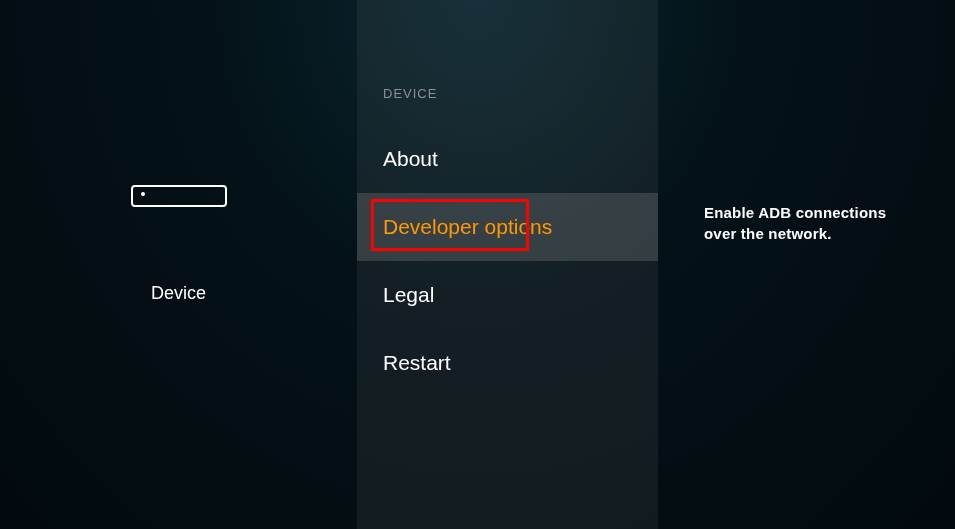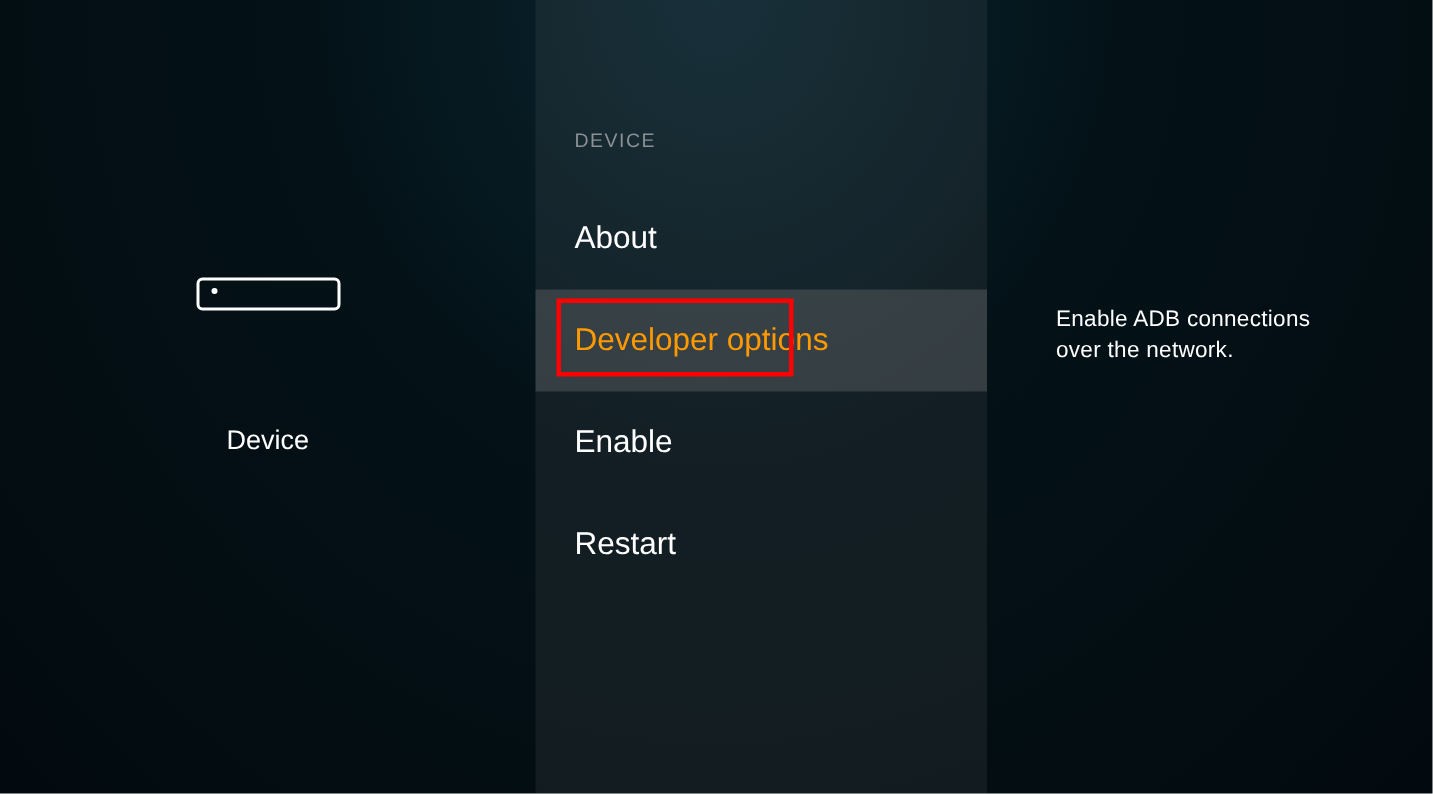--- a/index.html
+++ b/index.html
@@ -76,20 +76,21 @@
       left: 14px;
       top: 6px;
       width: 158px;
       height: 52px;
       pointer-events: none;
     }
     .right-panel {
       width: 260px;
       height: 100%;
       padding: 202px 24px 0 46px;
+      font-weight: bold;
     }
     .description {
       color: #ffffff;
       font-size: 15px;
       line-height: 1.4;
       letter-spacing: 0.2px;
     }
   </style>
 </head>
 <body>
@@ -99,19 +100,19 @@
   <div class="device-label">Device</div>
 </div>
 
 <div class="middle-panel">
   <div class="section-header">DEVICE</div>
   <div class="menu-item">About</div>
   <div class="menu-item selected">
     <span>Developer options</span>
     <div class="highlight-box"></div>
   </div>
-  <div class="menu-item">Enable</div>
+  <div class="menu-item">Legal</div>
   <div class="menu-item">Restart</div>
 </div>
 
 <div class="right-panel">
   <div class="description">Enable ADB connections over the network.</div>
 </div>
 
 </body></html>

